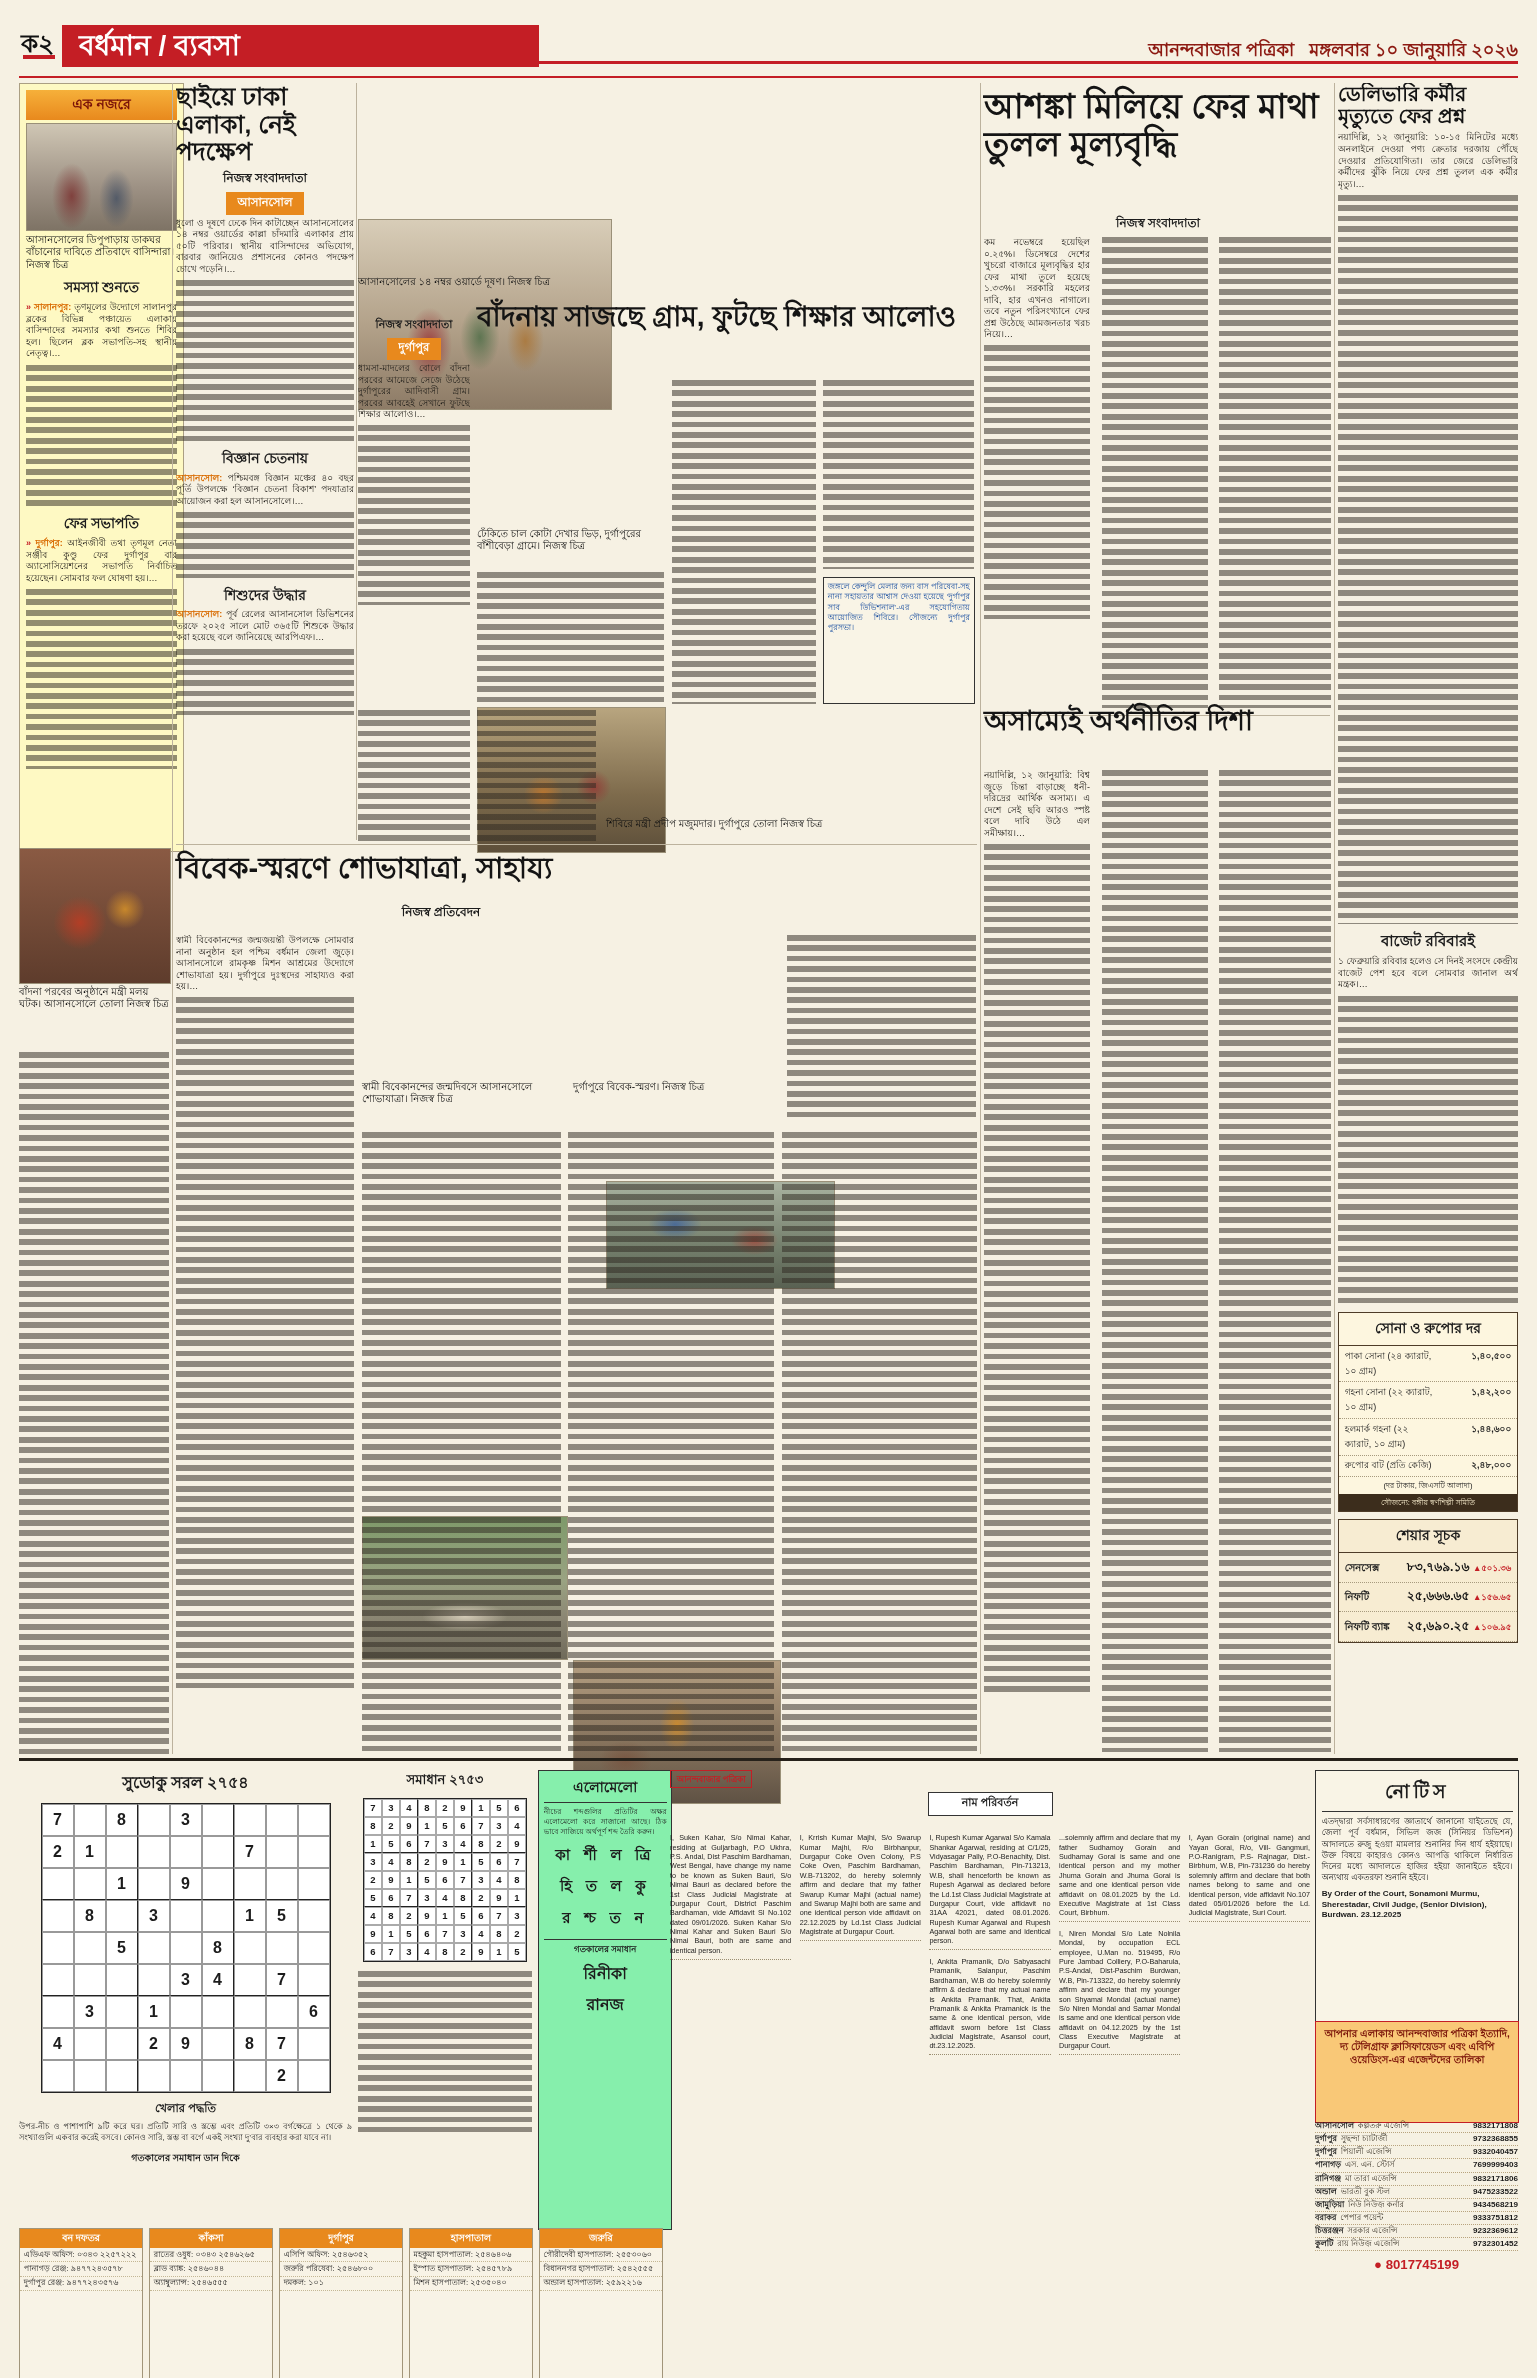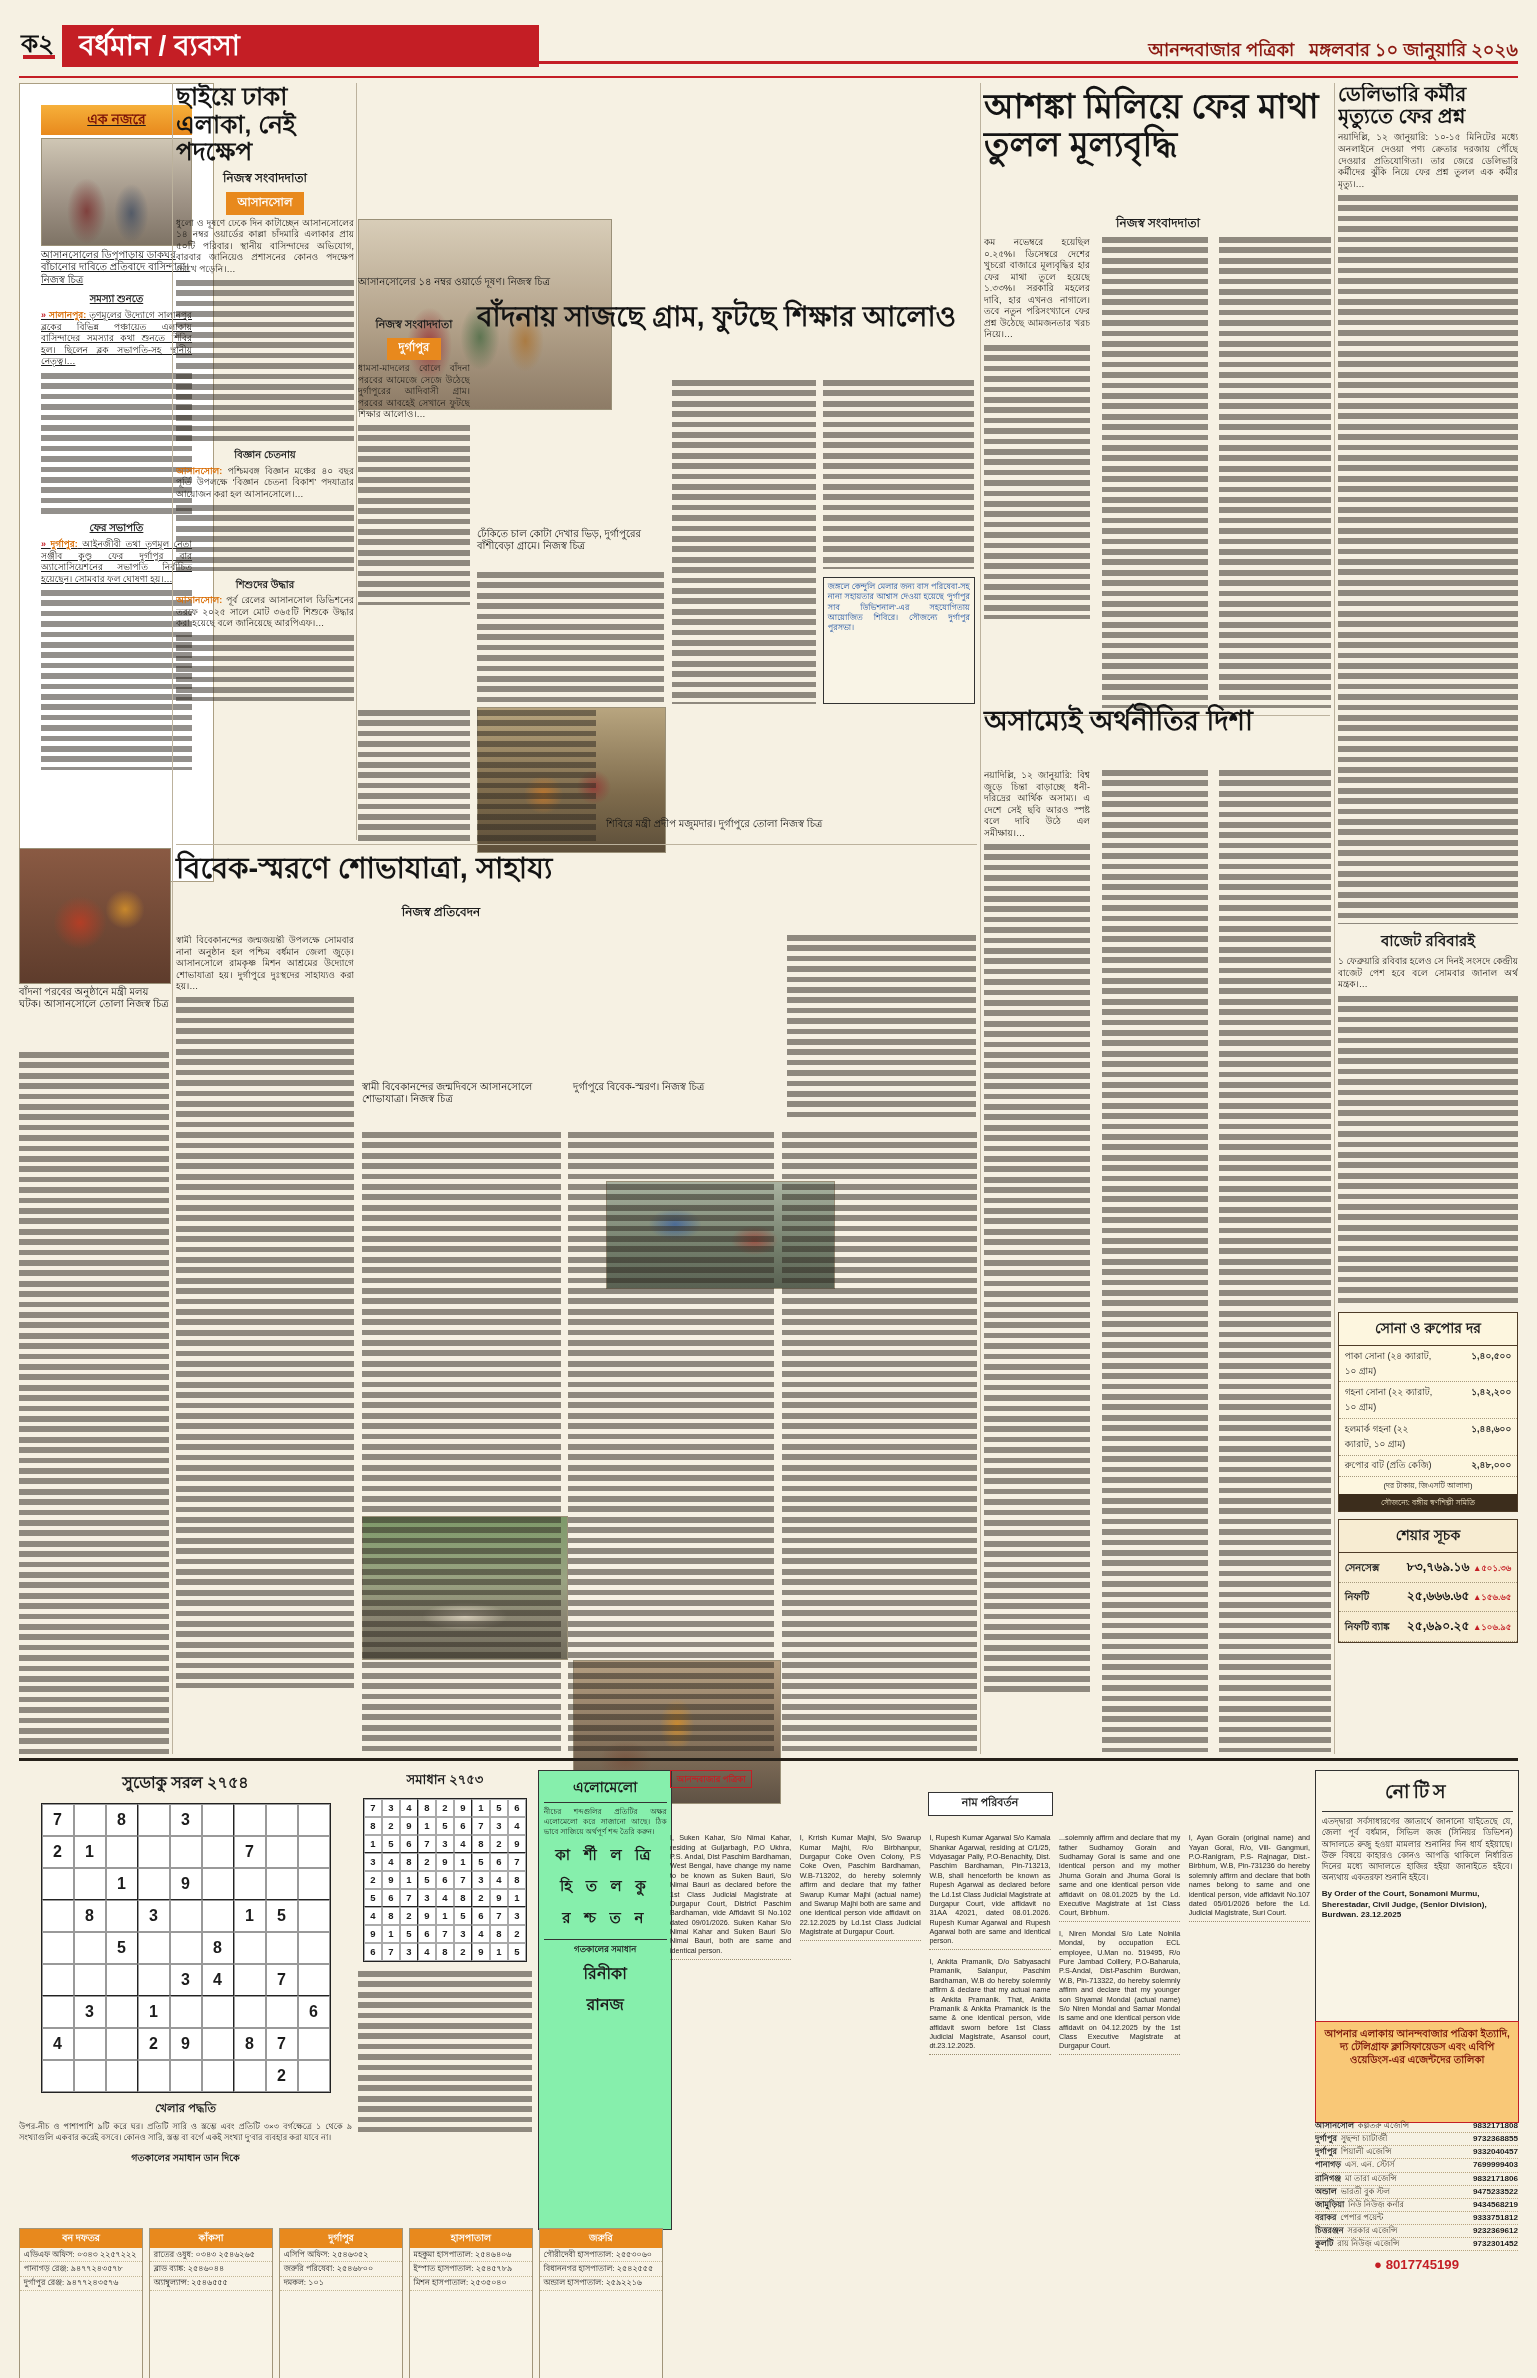--- a/index.html
+++ b/index.html
@@ -10,28 +10,28 @@
   
   .tl{background:repeating-linear-gradient(to bottom, rgba(48,42,34,.52) 0 5.7px, rgba(0,0,0,0) 5.7px 10.4px);}
   .headline{font-weight:700;color:#141414;line-height:1.12;}
   .byline{font-weight:700;text-align:center;font-size:12px;margin:3.8px 0 1.9px;}
   .dateline{display:block;margin:2.8px auto;background:#e8891d;color:#fff;font-weight:700;
             font-size:11.4px;text-align:center;padding:1.9px 11.4px;width:max-content;}
   .dl-inline{color:#d96b00;font-weight:700;}
   .red{color:#c41e25;font-weight:700;}
   .lead{font-size:9px;line-height:1.28;text-align:justify;color:#23201b;}
   .caption{font-size:10px;line-height:1.22;color:#111;}
-  .subhead{font-weight:700;text-align:center;font-size:10px;margin:5.7px 0 1.9px;}
+  .subhead{font-weight:700;text-align:center;font-size:14px;margin:5.7px 0 1.9px;}
   .photo{position:relative;overflow:hidden;border:0.9px solid #9a9078;}
   .vline{position:absolute;width:0.9px;background:#bcb29d;}
   .hline{position:absolute;height:0.9px;background:#bcb29d;}
   .banner{background:#c41e25;color:#fff;font-weight:700;font-size:28px;line-height:42px;padding:0 17px;}
   .mast-right{color:#8d1a12;font-weight:700;font-size:18px;text-align:right;}
   .pageno{font-size:24.6px;font-weight:700;color:#111;}
-  .ekbox{border:0.9px solid #ab9f83;background:#ffffff;padding:21px;text-decoration:underline;}
+  .ekbox{border:0.9px solid #ab9f83;background:#fef9c3;padding:6px;}
   .ekbar{background:linear-gradient(#f6b03a,#e8891d);color:#7a1208;font-weight:700;font-size:14px;
          text-align:center;padding:2.8px 0;margin-bottom:3.8px;}
   .infobox{border:1.9px solid #4e3c28;background:#fdf6df;}
   .ib-title{font-weight:700;font-size:14px;text-align:center;border-bottom:1.4px solid #4e3c28;padding:3.8px 0;}
   .grow{display:flex;justify-content:space-between;font-size:9px;padding:2.8px 5.7px;border-bottom:0.9px dotted #a79a7e;gap:36px;}
   .gval{font-weight:700;}
   .ib-note{font-size:7.6px;text-align:center;padding:1.9px;}
   .ib-src{background:#3c2d1c;color:#f4e8c8;font-size:7.6px;text-align:center;padding:1.9px;}
   .idxbox{border:1.9px solid #4e3c28;background:#f7ecd2;}
   .irow{display:flex;align-items:baseline;justify-content:space-between;padding:3.8px 5.7px;border-bottom:0.9px dotted #a79a7e;}

